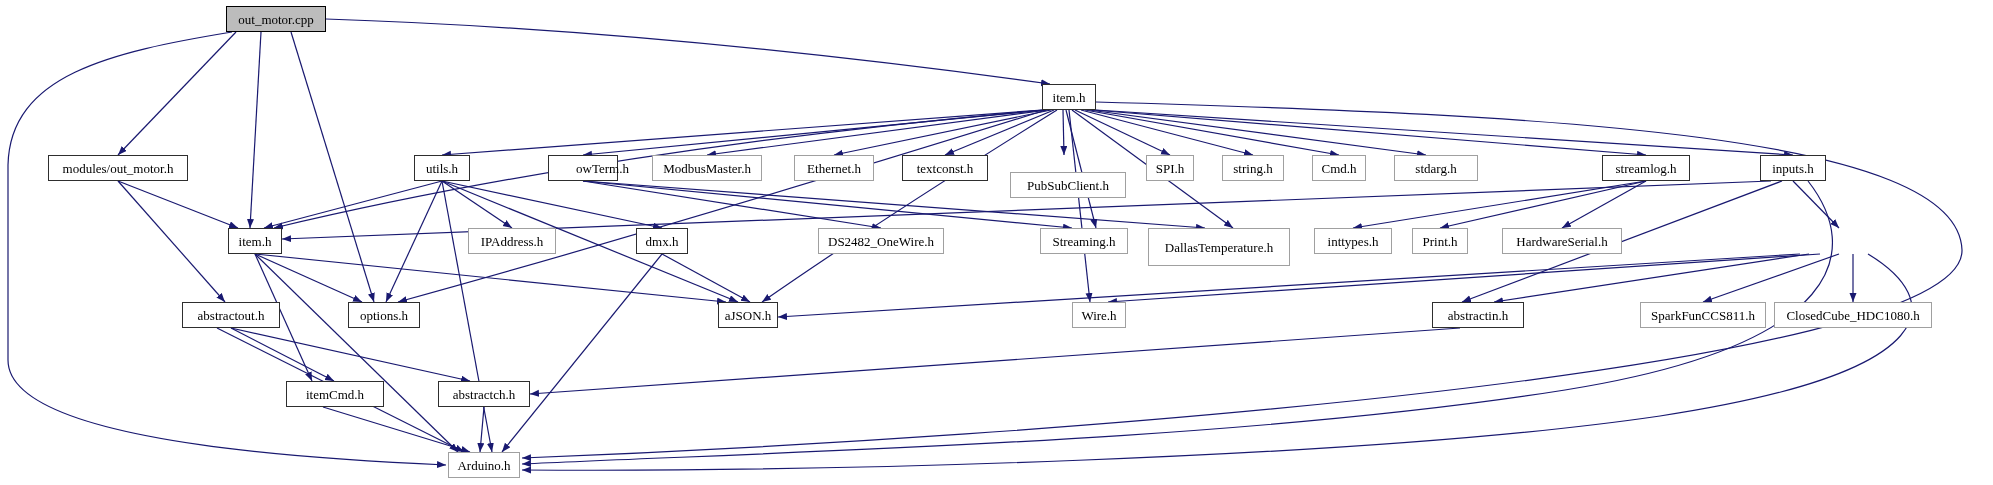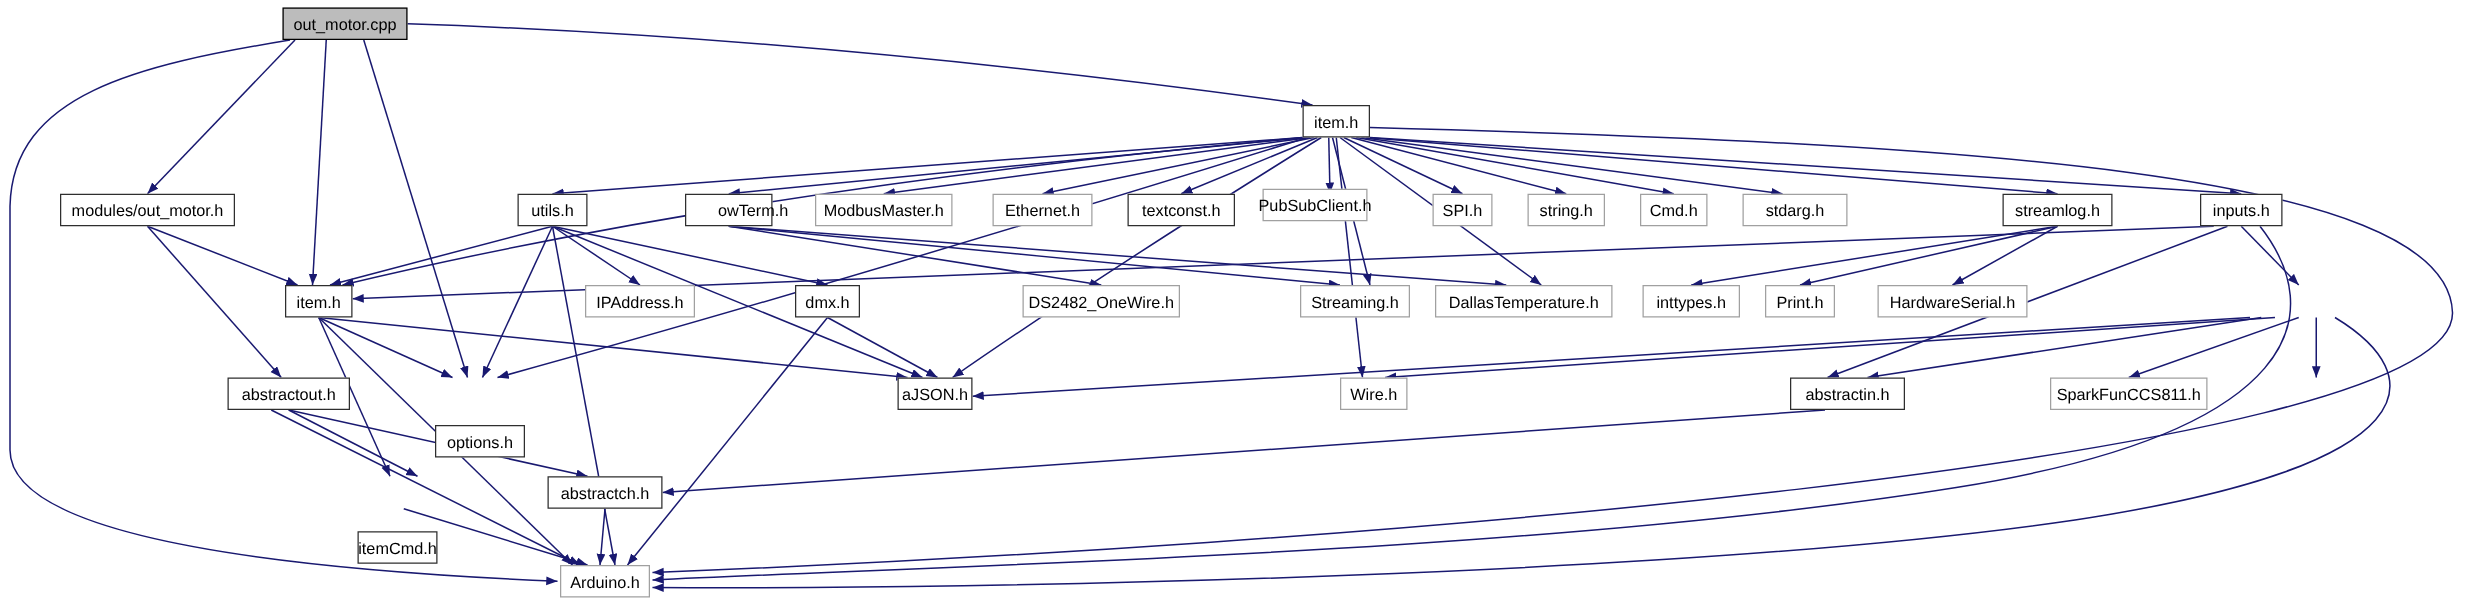--- a/index.html
+++ b/index.html
@@ -1,16 +1,16 @@
 <!DOCTYPE html>
 <html style="--edge: #191970; --proj-border: #2e2e2e; --ext-border: #a0a0a0; --root-fill: #bcbcbc; --node-fill: #ffffff; --text: #000000; --canvas-bg: #ffffff;"><head>
 <meta charset="utf-8">
 <style>
   html,body{margin:0;padding:0;background:#ffffff;}
-  #stage{position:relative;font-family:Liberation Sans, sans-serif;background:var(--canvas-bg,#ffffff);overflow:hidden;}
+  #stage{position:relative;font-family:Liberation Serif, serif;background:var(--canvas-bg,#ffffff);overflow:hidden;}
   #edge-layer{position:absolute;left:0;top:0;z-index:1;}
   .edge{fill:none;stroke:var(--edge,#191970);stroke-width:1.2;}
   .node{position:absolute;z-index:2;box-sizing:border-box;display:flex;align-items:center;justify-content:center;white-space:nowrap;font-size:13px;line-height:1;color:var(--text,#000);background:var(--node-fill,#fff);border:1px solid var(--proj-border,#2e2e2e);cursor:pointer;}
   .node.external{border-color:var(--ext-border,#a0a0a0);}
   .node.root{background:var(--root-fill,#bcbcbc);border:1.5px solid #000;cursor:default;}
 </style>
 </head>
 <body>
 
 <div id="stage" style="width: 1993px; height: 485px;">
@@ -82,38 +82,39 @@
       <path d="M 662 254 L 502 452" class="edge" marker-end="url(#arrow)"></path>
     </svg>
 <div class="node root" title="out_motor.cpp" style="left: 226px; top: 6px; width: 100px; height: 26px;">out_motor.cpp</div>
     <div class="node project" title="main.h" style="left: 1042px; top: 84px; width: 54px; height: 26px;">item.h</div>
     <div class="node project" title="modules/out_motor.h" style="left: 48px; top: 155px; width: 140px; height: 26px;">modules/out_motor.h</div>
     <div class="node project" title="utils.h" style="left: 414px; top: 155px; width: 56px; height: 26px;">utils.h</div>
     <div class="node project" title="owTerm.h" style="left: 548px; top: 155px; width: 70px; height: 26px; padding-left: 39px;">owTerm.h</div>
     <div class="node external" title="ModbusMaster.h" style="left: 652px; top: 155px; width: 110px; height: 26px;">ModbusMaster.h</div>
     <div class="node external" title="Ethernet.h" style="left: 794px; top: 155px; width: 80px; height: 26px;">Ethernet.h</div>
     <div class="node project" title="textconst.h" style="left: 902px; top: 155px; width: 86px; height: 26px;">textconst.h</div>
-    <div class="node external" title="PubSubClient.h" style="left: 1010px; top: 151px; width: 84px; height: 26px;">PubSubClient.h</div>
+    <div class="node external" title="PubSubClient.h" style="left: 1010px; top: 172px; width: 116px; height: 26px;">PubSubClient.h</div>
     <div class="node external" title="SPI.h" style="left: 1146px; top: 155px; width: 48px; height: 26px;">SPI.h</div>
     <div class="node external" title="string.h" style="left: 1222px; top: 155px; width: 62px; height: 26px;">string.h</div>
     <div class="node external" title="Cmd.h" style="left: 1312px; top: 155px; width: 54px; height: 26px;">Cmd.h</div>
     <div class="node external" title="stdarg.h" style="left: 1394px; top: 155px; width: 84px; height: 26px;">stdarg.h</div>
     <div class="node project" title="streamlog.h" style="left: 1602px; top: 155px; width: 88px; height: 26px;">streamlog.h</div>
     <div class="node project" title="inputs.h" style="left: 1760px; top: 155px; width: 66px; height: 26px;">inputs.h</div>
     <div class="node project" title="item.h" style="left: 228px; top: 228px; width: 54px; height: 26px;">item.h</div>
     <div class="node external" title="IPAddress.h" style="left: 468px; top: 228px; width: 88px; height: 26px;">IPAddress.h</div>
     <div class="node project" title="dmx.h" style="left: 636px; top: 228px; width: 52px; height: 26px;">dmx.h</div>
     <div class="node external" title="DS2482_OneWire.h" style="left: 818px; top: 228px; width: 126px; height: 26px;">DS2482_OneWire.h</div>
     <div class="node external" title="Streaming.h" style="left: 1040px; top: 228px; width: 88px; height: 26px;">Streaming.h</div>
-    <div class="node external" title="DallasTemperature.h" style="left: 1148px; top: 228px; width: 142px; height: 26px;">DallasTemperature.h</div>
+    <div class="node external" title="DallasTemperature.h" style="left: 1148px; top: 228px; width: 142px; height: 38px;">DallasTemperature.h</div>
     <div class="node external" title="inttypes.h" style="left: 1314px; top: 228px; width: 78px; height: 26px;">inttypes.h</div>
     <div class="node external" title="Print.h" style="left: 1412px; top: 228px; width: 56px; height: 26px;">Print.h</div>
     <div class="node external" title="HardwareSerial.h" style="left: 1502px; top: 228px; width: 120px; height: 26px;">HardwareSerial.h</div>
     <div class="node project" title="abstractout.h" style="left: 182px; top: 302px; width: 98px; height: 26px;">abstractout.h</div>
-    <div class="node project" title="options.h" style="left: 348px; top: 302px; width: 72px; height: 26px; margin-top: 38px;">options.h</div>
+    <div class="node project" title="options.h" style="left: 348px; top: 302px; width: 72px; height: 26px;">options.h</div>
     <div class="node project" title="aJSON.h" style="left: 718px; top: 302px; width: 60px; height: 26px;">aJSON.h</div>
     <div class="node external" title="Wire.h" style="left: 1072px; top: 302px; width: 54px; height: 26px;">Wire.h</div>
     <div class="node project" title="abstractin.h" style="left: 1432px; top: 302px; width: 92px; height: 26px;">abstractin.h</div>
     <div class="node external" title="SparkFunCCS811.h" style="left: 1640px; top: 302px; width: 126px; height: 26px;">SparkFunCCS811.h</div>
-    <div class="node project" title="itemCmd.h" style="left: 286px; top: 381px; width: 64px; height: 26px; margin-top: 44px;">itemCmd.h</div>
+    <div class="node external" title="ClosedCube_HDC1080.h" style="left: 1774px; top: 302px; width: 158px; height: 26px;">ClosedCube_HDC1080.h</div>
+    <div class="node project" title="itemCmd.h" style="left: 286px; top: 381px; width: 98px; height: 26px;">itemCmd.h</div>
     <div class="node project" title="abstractch.h" style="left: 438px; top: 381px; width: 92px; height: 26px;">abstractch.h</div>
     <div class="node external" title="Arduino.h" style="left: 448px; top: 452px; width: 72px; height: 26px;">Arduino.h</div>
   </div>
 
 </body></html>

